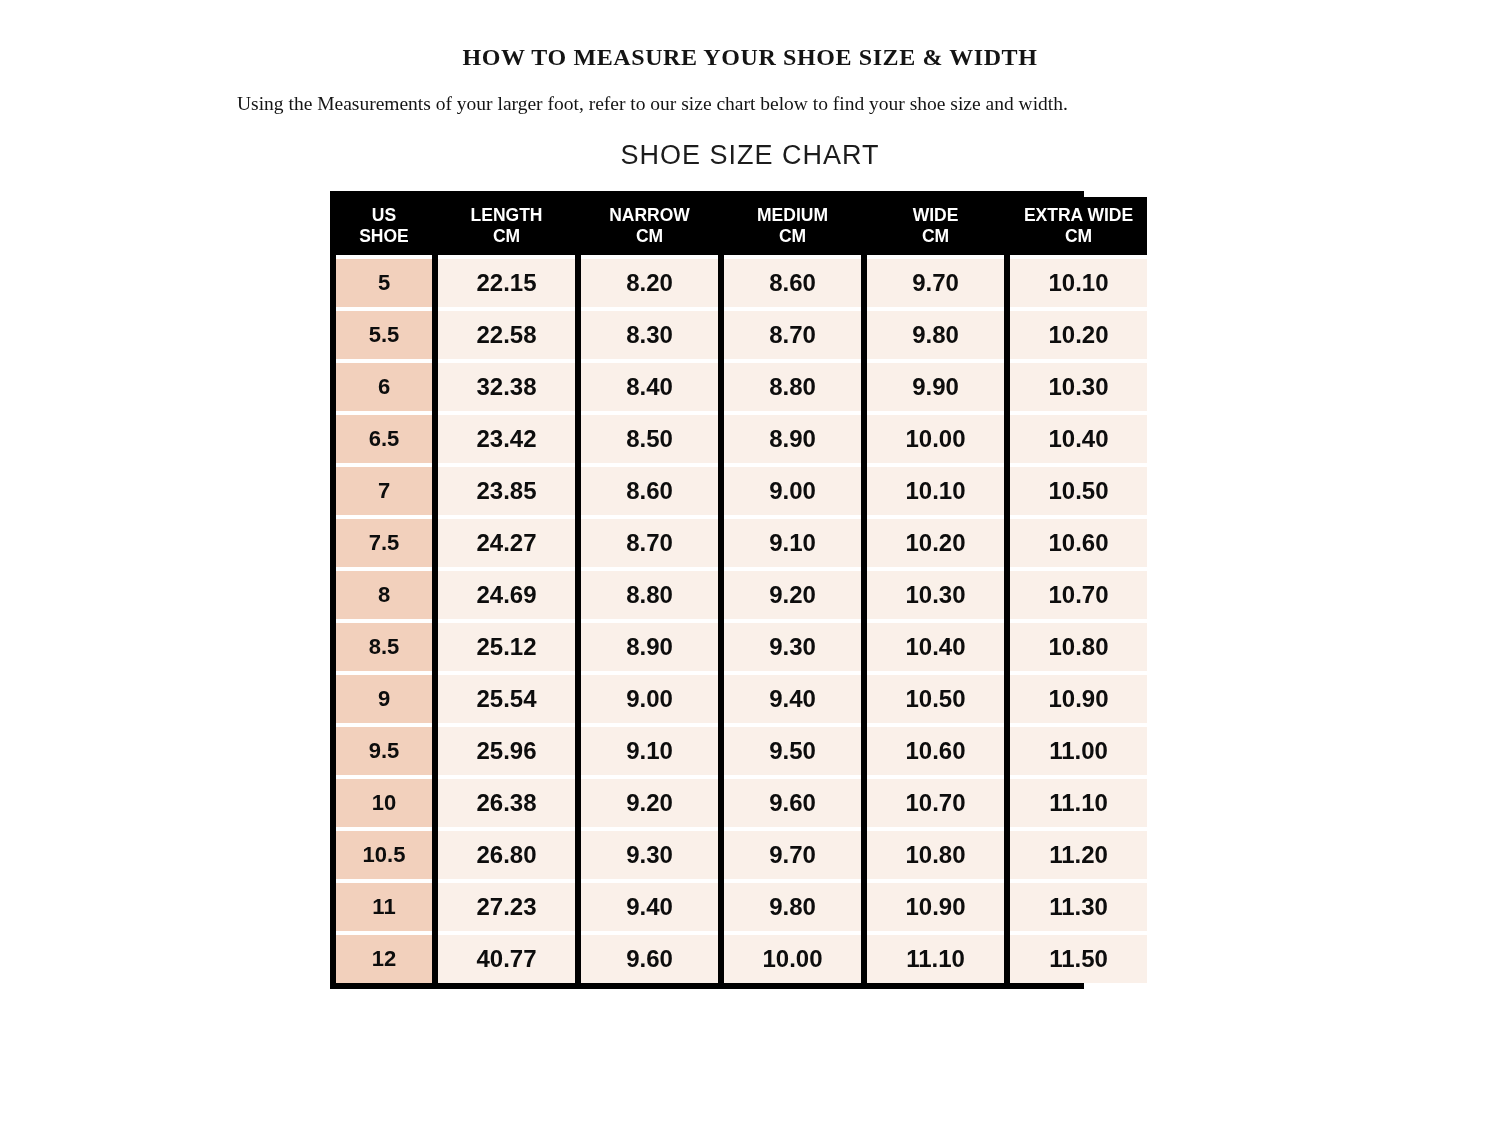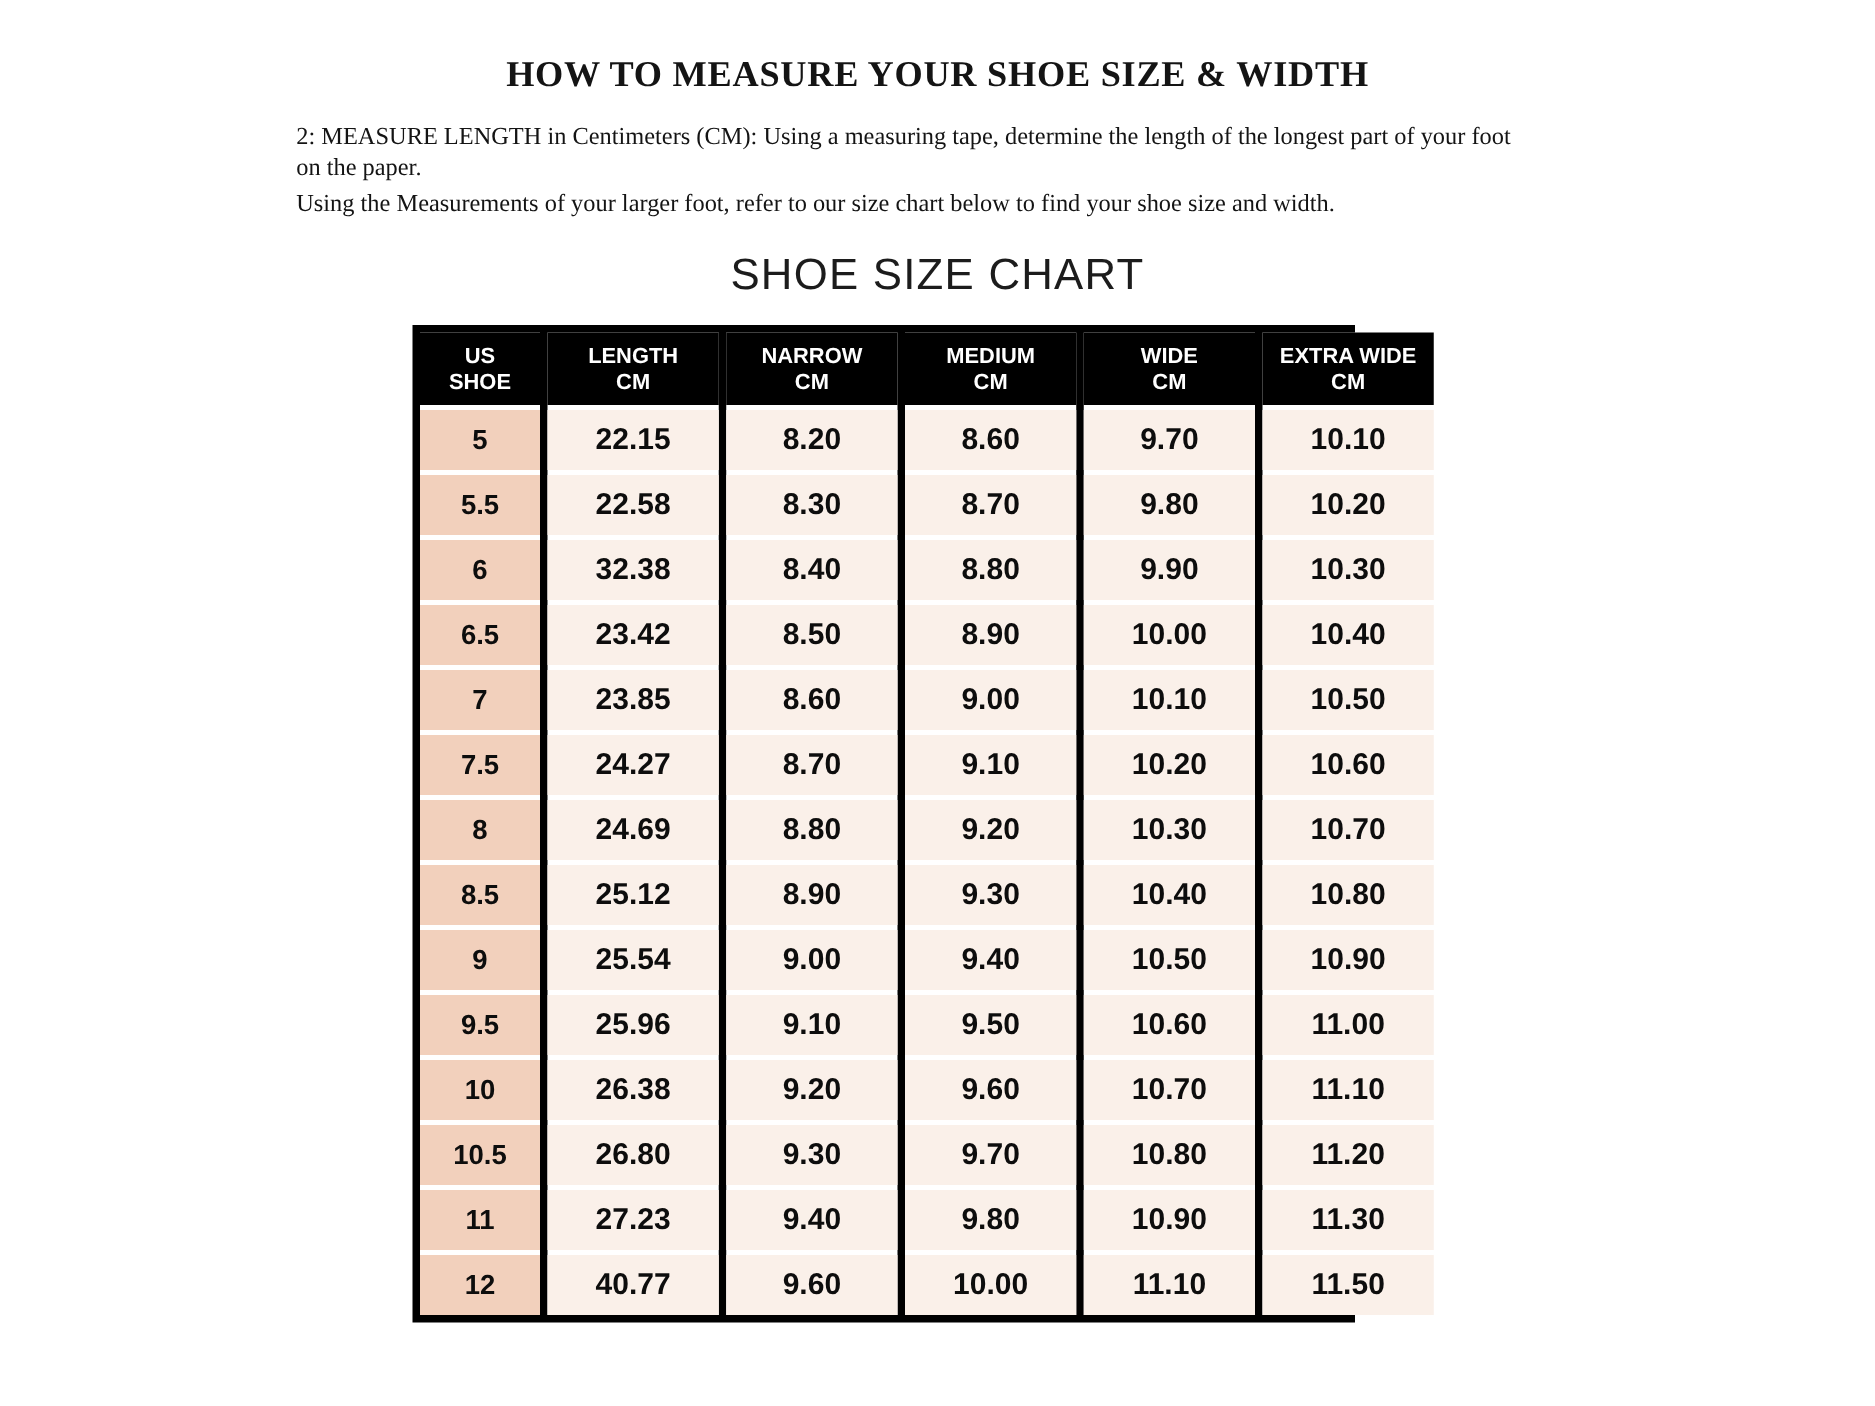--- a/index.html
+++ b/index.html
@@ -13,40 +13,40 @@
   body {
     font-family: "Liberation Serif", serif;
     color: #1a1a1a;
     position: relative;
   }
   .page-title {
     text-align: center;
     padding-top: 44px;
     font-family: "Liberation Serif", serif;
     font-weight: bold;
-    font-size: 29px;
+    font-size: 24px;
     letter-spacing: 0.6px;
     color: #141414;
   }
   .instructions {
     margin: 20px 0 0 237px;
     width: 985px;
     font-size: 19.5px;
     line-height: 25px;
     color: #141414;
   }
   .instructions p {
     margin: 0 0 4px 0;
   }
   .chart-title {
     text-align: center;
     margin-top: 24px;
     font-family: "Liberation Sans", sans-serif;
     font-weight: 400;
-    font-size: 35px;
+    font-size: 27px;
     letter-spacing: 1px;
     color: #1c1c1c;
   }
   .size-table {
     margin: 20px 0 0 330px;
     width: 754px;
     box-sizing: border-box;
     background: #000000;
     padding: 6px;
     display: flex;
@@ -94,21 +94,20 @@
     background: #f2d0bc;
     font-size: 22px;
   }
 </style>
 </head>
 <body>
 
 <div class="page-title">HOW TO MEASURE YOUR SHOE SIZE &amp; WIDTH</div>
 
 <div class="instructions">
-  <p>2: MEASURE LENGTH in Centimeters (CM): Using a measuring tape, determine the length of the longest part of your foot on the paper.</p>
   <p>Using the Measurements of your larger foot, refer to our size chart below to find your shoe size and width.</p>
 </div>
 
 <div class="chart-title">SHOE SIZE CHART</div>
 
 <div class="size-table">
     <div class="table-col size-col">
       <div class="th">
         <span>US</span>
         <span>SHOE</span>

